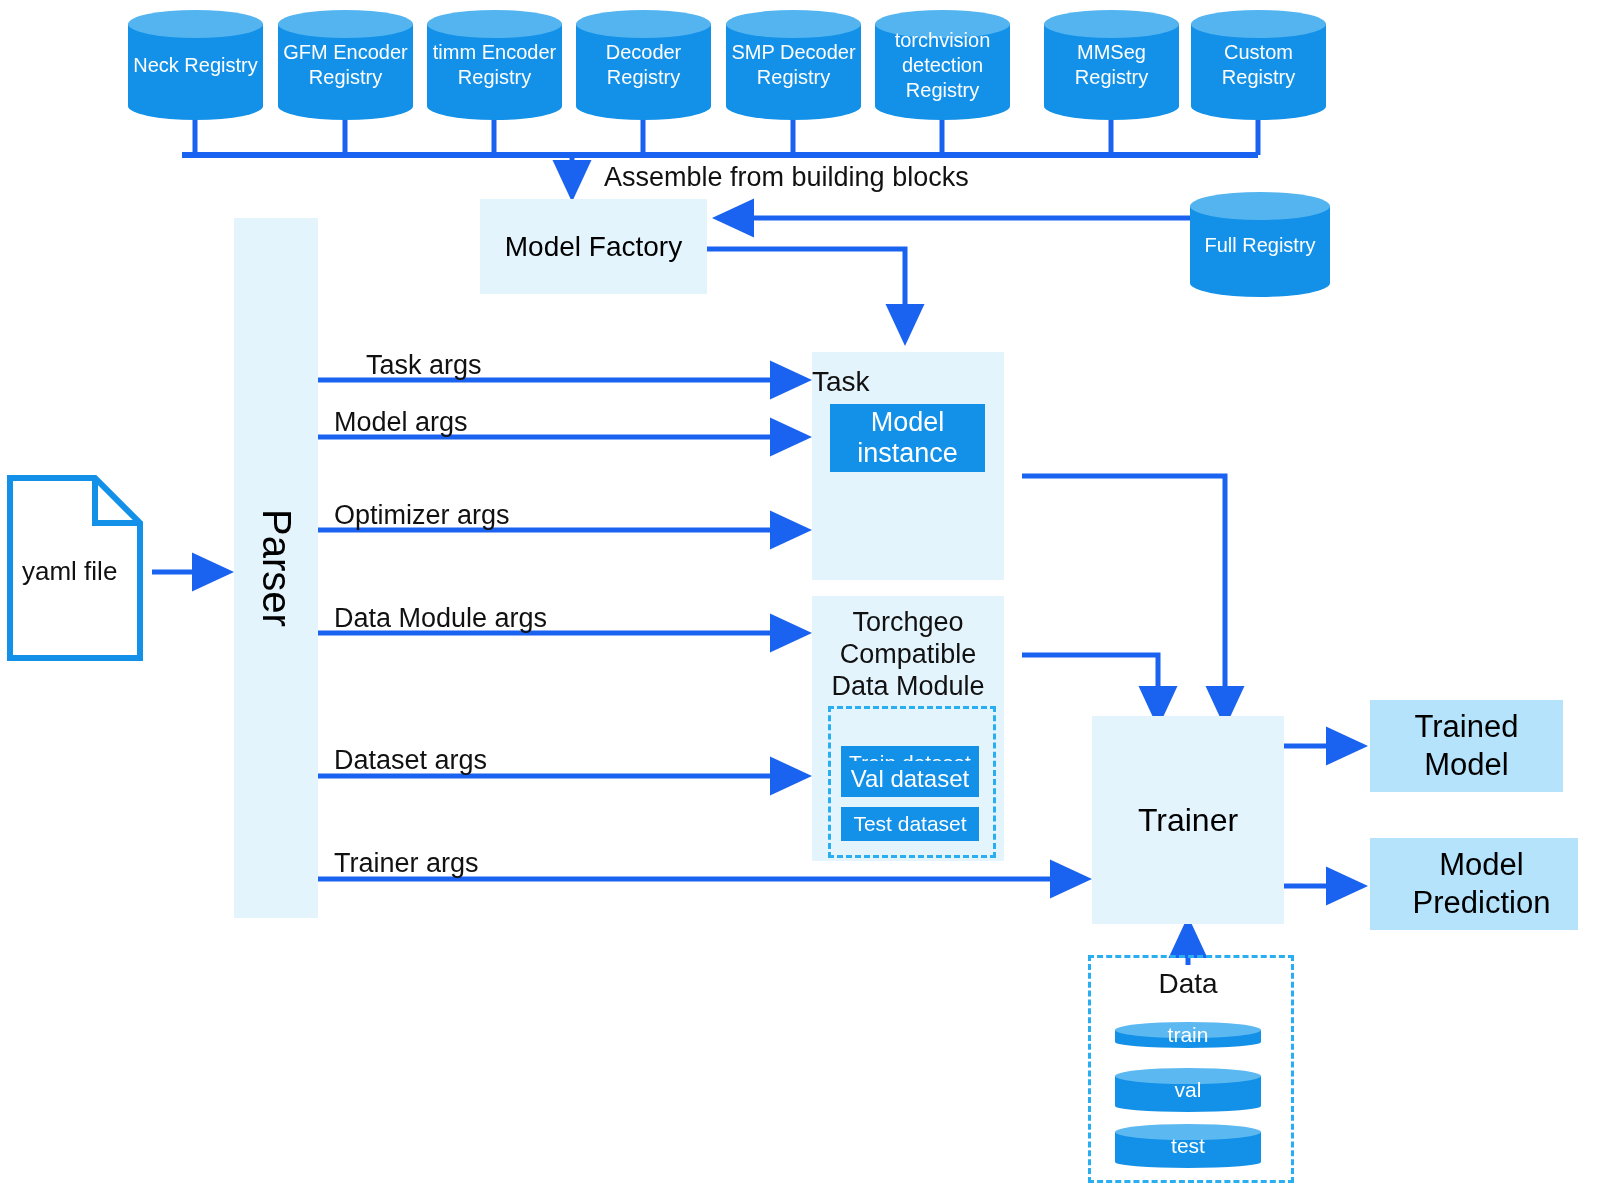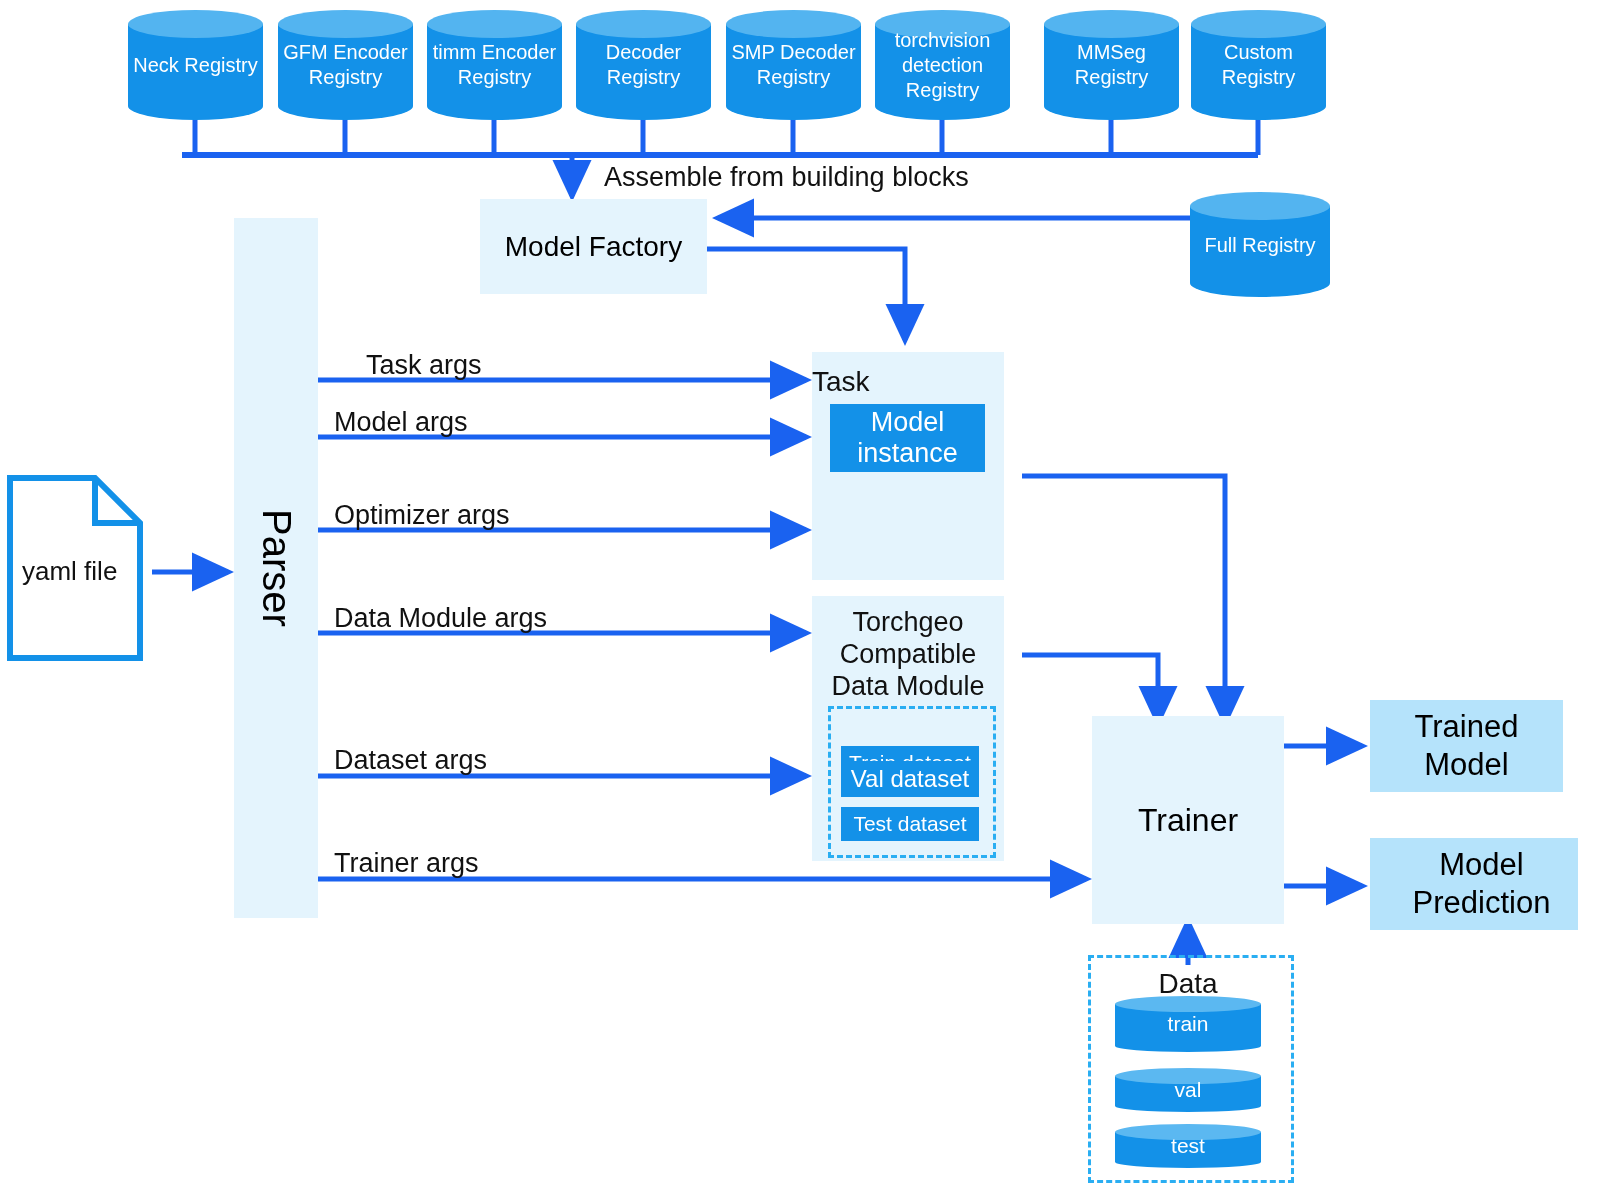--- a/index.html
+++ b/index.html
@@ -201,21 +201,21 @@
       </div>
     </div>
   </div>
 
   <div class="pale ctr" style="left:1092px;top:716px;width:192px;height:208px;">
     <span style="font-size:32px;">Trainer</span>
   </div>
 
   <div class="dashbox" style="left:1088px;top:955px;width:200px;height:222px;">
     <div class="txt" style="left:0;top:10px;width:194px;text-align:center;font-size:28px;">Data</div>
-    <div class="fcyl" style="left:24px;top:38px;width:146px;height:56px;border-radius:19px;">
+    <div class="fcyl" style="left:24px;top:64px;width:146px;height:26px;border-radius:19px;">
       <div class="fbot"></div>
       <div class="fbody"></div>
       <div class="ftop"></div>
       <div class="flabel">train</div>
     </div>
     <div class="fcyl" style="left:24px;top:110px;width:146px;height:44px;">
       <div class="fbot"></div>
       <div class="fbody"></div>
       <div class="ftop"></div>
       <div class="flabel">val</div>

